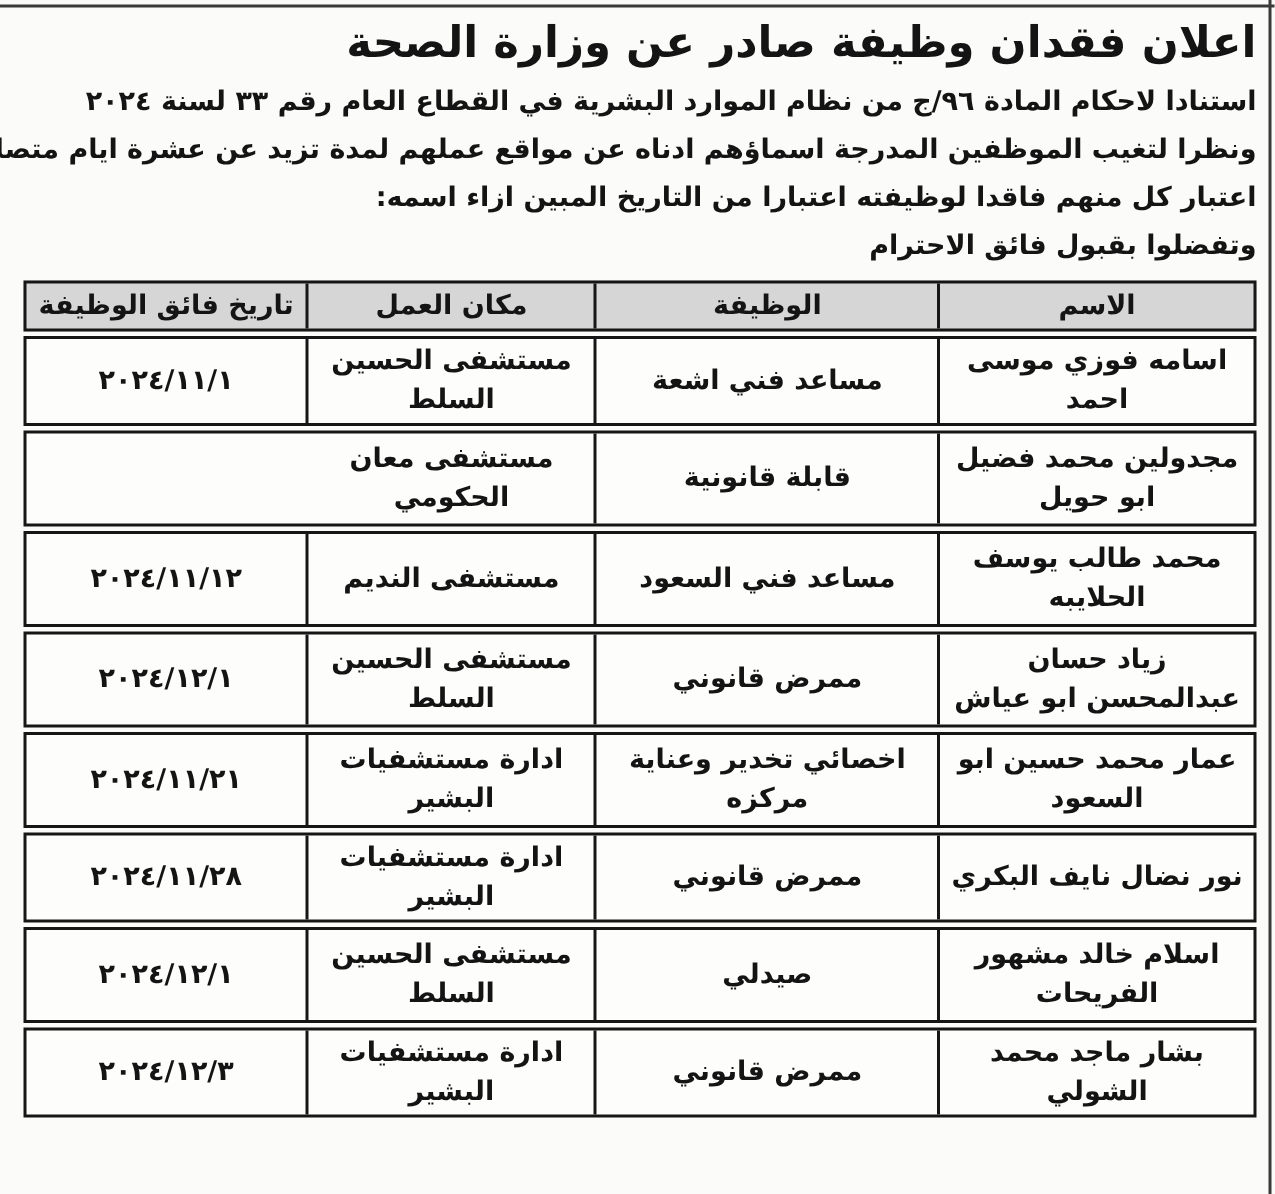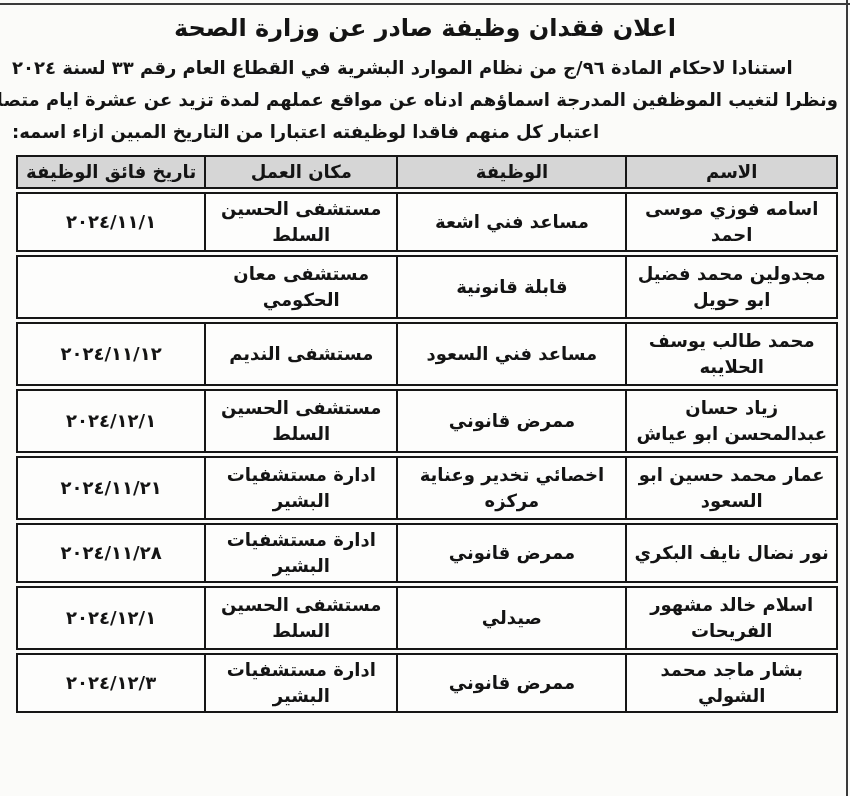--- a/index.html
+++ b/index.html
@@ -27,32 +27,31 @@
     position: absolute;
     top: 0; bottom: 0; right: 2px;
     width: 2px;
     background: #3a3a3a;
   }
   .doc {
     position: relative;
     padding: 8px 12px 0 12px;
   }
   .title {
-    text-align: center;
-    font-size: 24px;
+    font-size: 29px;
     line-height: 40px;
     letter-spacing: -0.5px;
     white-space: nowrap;
   }
   .intro {
     margin-top: 4px;
     font-size: 18px;
   }
   .intro-line {
-    text-align: left;
+    text-align: right;
     line-height: 32px;
     white-space: nowrap;
   }
   .jobs-table {
     width: 822px;
     margin-top: 7px;
     margin-right: 0;
   }
   .t-row {
     display: flex;
@@ -93,20 +92,21 @@
 <div class="frame-right"></div>
 
 <div class="doc">
 
   <div class="title">اعلان فقدان وظيفة صادر عن وزارة الصحة</div>
 
   <div class="intro">
     <div class="intro-line">استنادا لاحكام المادة ٩٦/ج من نظام الموارد البشرية في القطاع العام رقم ٣٣ لسنة ٢٠٢٤</div>
     <div class="intro-line">ونظرا لتغيب الموظفين المدرجة اسماؤهم ادناه عن مواقع عملهم لمدة تزيد عن عشرة ايام متصلة او متقطعة. قررت</div>
     <div class="intro-line">اعتبار كل منهم فاقدا لوظيفته اعتبارا من التاريخ المبين ازاء اسمه:</div>
+    <div class="intro-line">وتفضلوا بقبول فائق الاحترام</div>
   </div>
 
   <div class="jobs-table">
 
     <div class="t-row header">
       <div class="t-cell col-name">الاسم</div>
       <div class="t-cell col-job">الوظيفة</div>
       <div class="t-cell col-workplace">مكان العمل</div>
       <div class="t-cell col-date">تاريخ فائق الوظيفة</div>
     </div>

